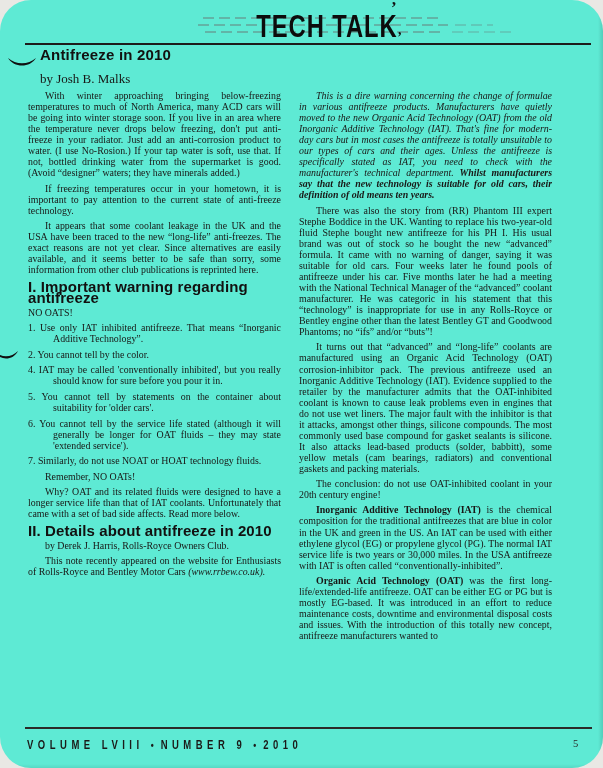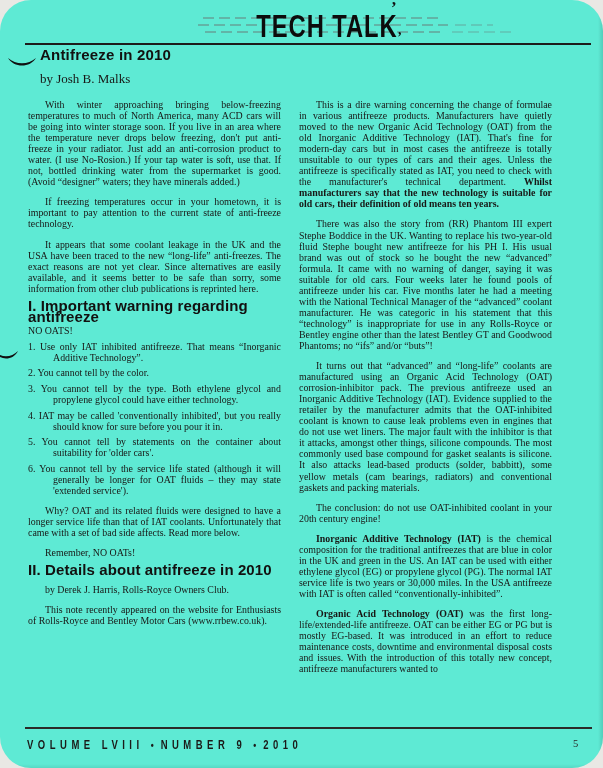--- a/index.html
+++ b/index.html
@@ -55,28 +55,28 @@
   }
   .byline { position:absolute; top:71px; left:40px; font-size:13px; }
 
   
   .columns {
     position:absolute; top:90px; left:28px; width:524px; height:636px;
     display:flex; gap:18px; overflow:hidden;
   }
   .col { width:253px; text-align:justify; font-size:9.9px; line-height:11.05px; }
   .col p { margin:0 0 4.2px 0; }
-  .col p.indent { text-indent:17px;margin-top:9px; }
+  .col p.indent { text-indent:17px; }
   .col p.li { padding-left:25px; text-indent:-25px; margin-bottom:4.6px; }
   .col h3 {
     font-family:"Liberation Sans", sans-serif; font-size:15px; font-weight:bold;
     margin:6px 0 3.5px 0; letter-spacing:0.1px; text-align:left; color:#121110;
   }
   .b { font-weight:bold; }
-  .i { }
+  .i { font-style:italic; }
 
   
   .footer-rule { position:absolute; top:727px; left:25px; width:567px; height:1.8px; background:#2b2a28; }
   .footer-line {
     position:absolute; top:737px; left:27px; white-space:nowrap;
     font-family:"Liberation Sans", sans-serif; font-weight:bold; font-size:9.5px;
     letter-spacing:4.5px; color:#1b1a18; transform:scaleY(1.3); transform-origin:left top;
   }
   .footer-line .bullet { margin:0 7px; letter-spacing:0; font-size:8.5px; }
   .page-number { position:absolute; top:738px; left:573px; font-size:10.5px; color:#2a2927; }
@@ -109,26 +109,26 @@
 
   <div class="columns">
     <div class="col" id="col-left">
         <p class="indent"><span>With winter approaching bringing below-freezing temperatures to much of North America, many ACD cars will be going into winter storage soon. If you live in an area where the temperature never drops below freezing, don't put anti-freeze in your radiator. Just add an anti-corrosion product to water. (I use No-Rosion.) If your tap water is soft, use that. If not, bottled drinking water from the supermarket is good. (Avoid “designer” waters; they have minerals added.)</span></p>
         <p class="indent"><span>If freezing temperatures occur in your hometown, it is important to pay attention to the current state of anti-freeze technology.</span></p>
         <p class="indent"><span>It appears that some coolant leakage in the UK and the USA have been traced to the new “long-life” anti-freezes. The exact reasons are not yet clear. Since alternatives are easily available, and it seems better to be safe than sorry, some information from other club publications is reprinted here.</span></p>
         <h3>I. Important warning regarding antifreeze</h3>
         <p><span>NO OATS!</span></p>
         <p class="li"><span>1. </span><span>Use only IAT inhibited antifreeze. That means “Inorganic Additive Technology”.</span></p>
         <p class="li"><span>2. </span><span>You cannot tell by the color.</span></p>
-        <p class="li"><span>3. </span><span>You cannot tell by the type. Both ethylene glycol and propylene glycol could have either technology.</span></p>
         <p class="li"><span>4. </span><span>IAT may be called 'conventionally inhibited', but you really should know for sure before you pour it in.</span></p>
         <p class="li"><span>5. </span><span>You cannot tell by statements on the container about suitability for 'older cars'.</span></p>
         <p class="li"><span>6. </span><span>You cannot tell by the service life stated (although it will generally be longer for OAT fluids – they may state 'extended service').</span></p>
+        <p class="li"><span>7. </span><span>Similarly, do not use NOAT or HOAT technology fluids.</span></p>
+        <p class="indent"><span>Remember, NO OATs!</span></p>
         <p class="indent"><span>Why? OAT and its related fluids were designed to have a longer service life than that of IAT coolants. Unfortunately that came with a set of bad side affects. Read more below.</span></p>
-        <p class="indent"><span>Remember, NO OATs!</span></p>
         <h3>II. Details about antifreeze in 2010</h3>
         <p class="indent"><span>by Derek J. Harris, Rolls-Royce Owners Club.</span></p>
         <p class="indent"><span>This note recently appeared on the website for Enthusiasts of Rolls-Royce and Bentley Motor Cars </span><span class="i">(www.rrbew.co.uk).</span></p>
       </div>
     <div class="col" id="col-right">
         <p class="indent"><span class="i">This is a dire warning concerning the change of formulae in various antifreeze products. Manufacturers have quietly moved to the new Organic Acid Technology (OAT) from the old Inorganic Additive Technology (IAT). That's fine for modern-day cars but in most cases the antifreeze is totally unsuitable to our types of cars and their ages. Unless the antifreeze is specifically stated as IAT, you need to check with the manufacturer's technical department. </span><span class="b i">Whilst manufacturers say that the new technology is suitable for old cars, their definition of old means ten years.</span></p>
         <p class="indent"><span>There was also the story from (RR) Phantom III expert Stephe Boddice in the UK. Wanting to replace his two-year-old fluid Stephe bought new antifreeze for his PH I. His usual brand was out of stock so he bought the new “advanced” formula. It came with no warning of danger, saying it was suitable for old cars. Four weeks later he found pools of antifreeze under his car. Five months later he had a meeting with the National Technical Manager of the “advanced” coolant manufacturer. He was categoric in his statement that this “technology” is inappropriate for use in any Rolls-Royce or Bentley engine other than the latest Bentley GT and Goodwood Phantoms; no “ifs” and/or “buts”!</span></p>
         <p class="indent"><span>It turns out that “advanced” and “long-life” coolants are manufactured using an Organic Acid Technology (OAT) corrosion-inhibitor pack. The previous antifreeze used an Inorganic Additive Technology (IAT). Evidence supplied to the retailer by the manufacturer admits that the OAT-inhibited coolant is known to cause leak problems even in engines that do not use wet liners. The major fault with the inhibitor is that it attacks, amongst other things, silicone compounds. The most commonly used base compound for gasket sealants is silicone. It also attacks lead-based products (solder, babbitt), some yellow metals (cam bearings, radiators) and conventional gaskets and packing materials.</span></p>
         <p class="indent"><span>The conclusion: do not use OAT-inhibited coolant in your 20th century engine!</span></p>
         <p class="indent"><span class="b">Inorganic Additive Technology (IAT)</span><span> is the chemical composition for the traditional antifreezes that are blue in color in the UK and green in the US. An IAT can be used with either ethylene glycol (EG) or propylene glycol (PG). The normal IAT service life is two years or 30,000 miles. In the USA antifreeze with IAT is often called “conventionally-inhibited”.</span></p>

